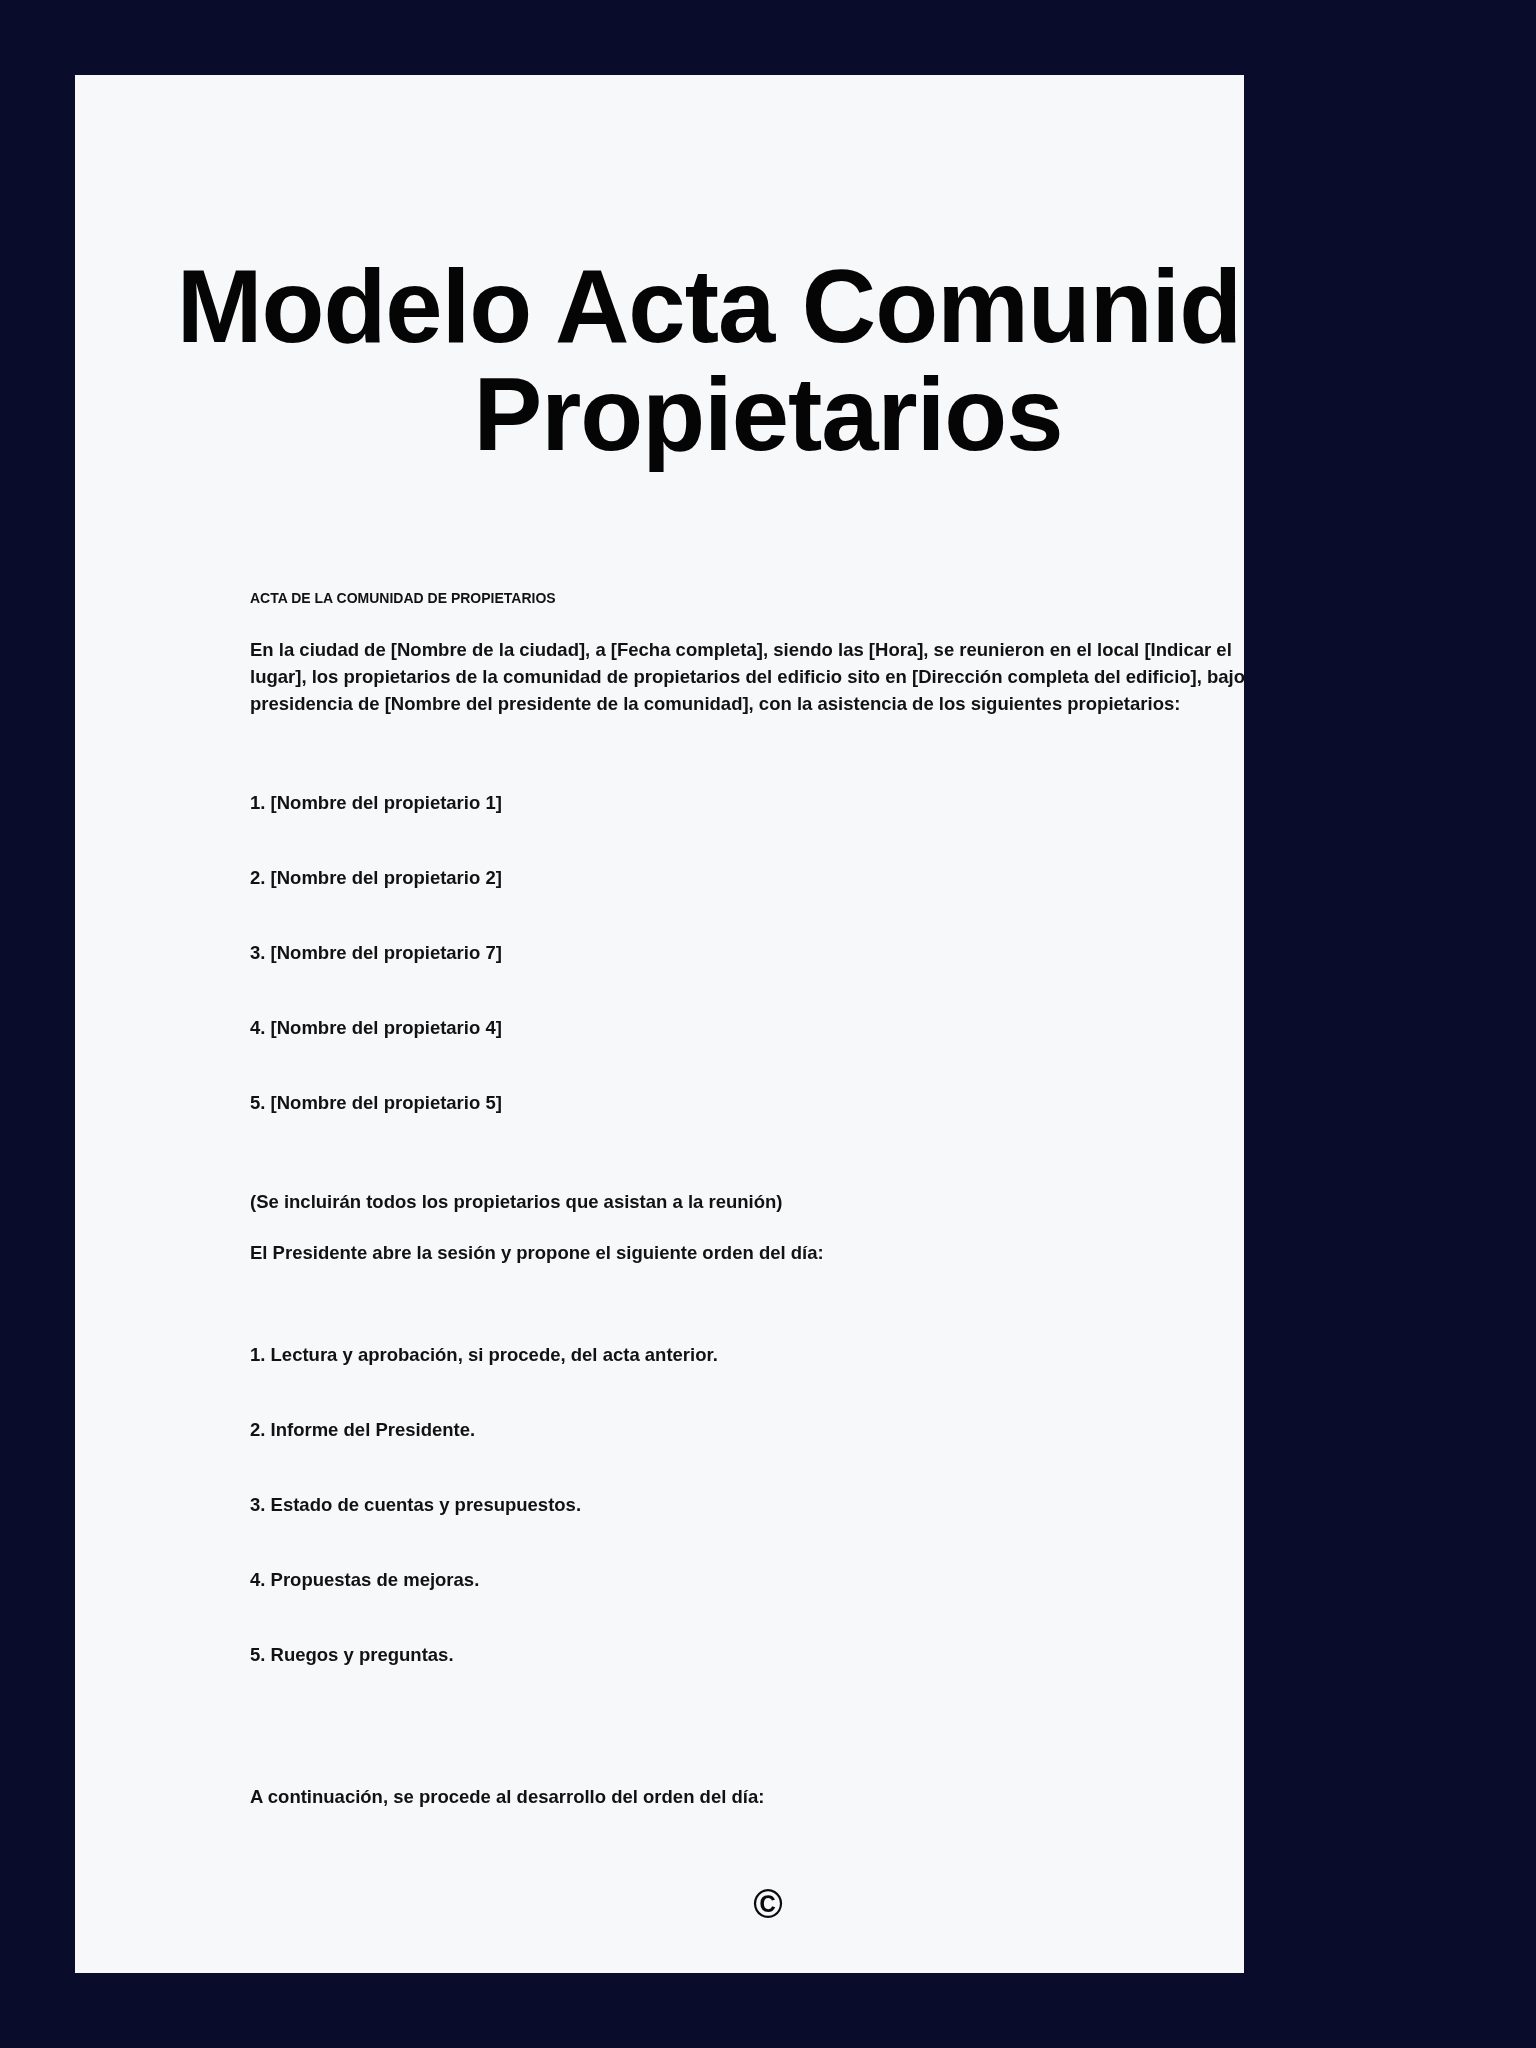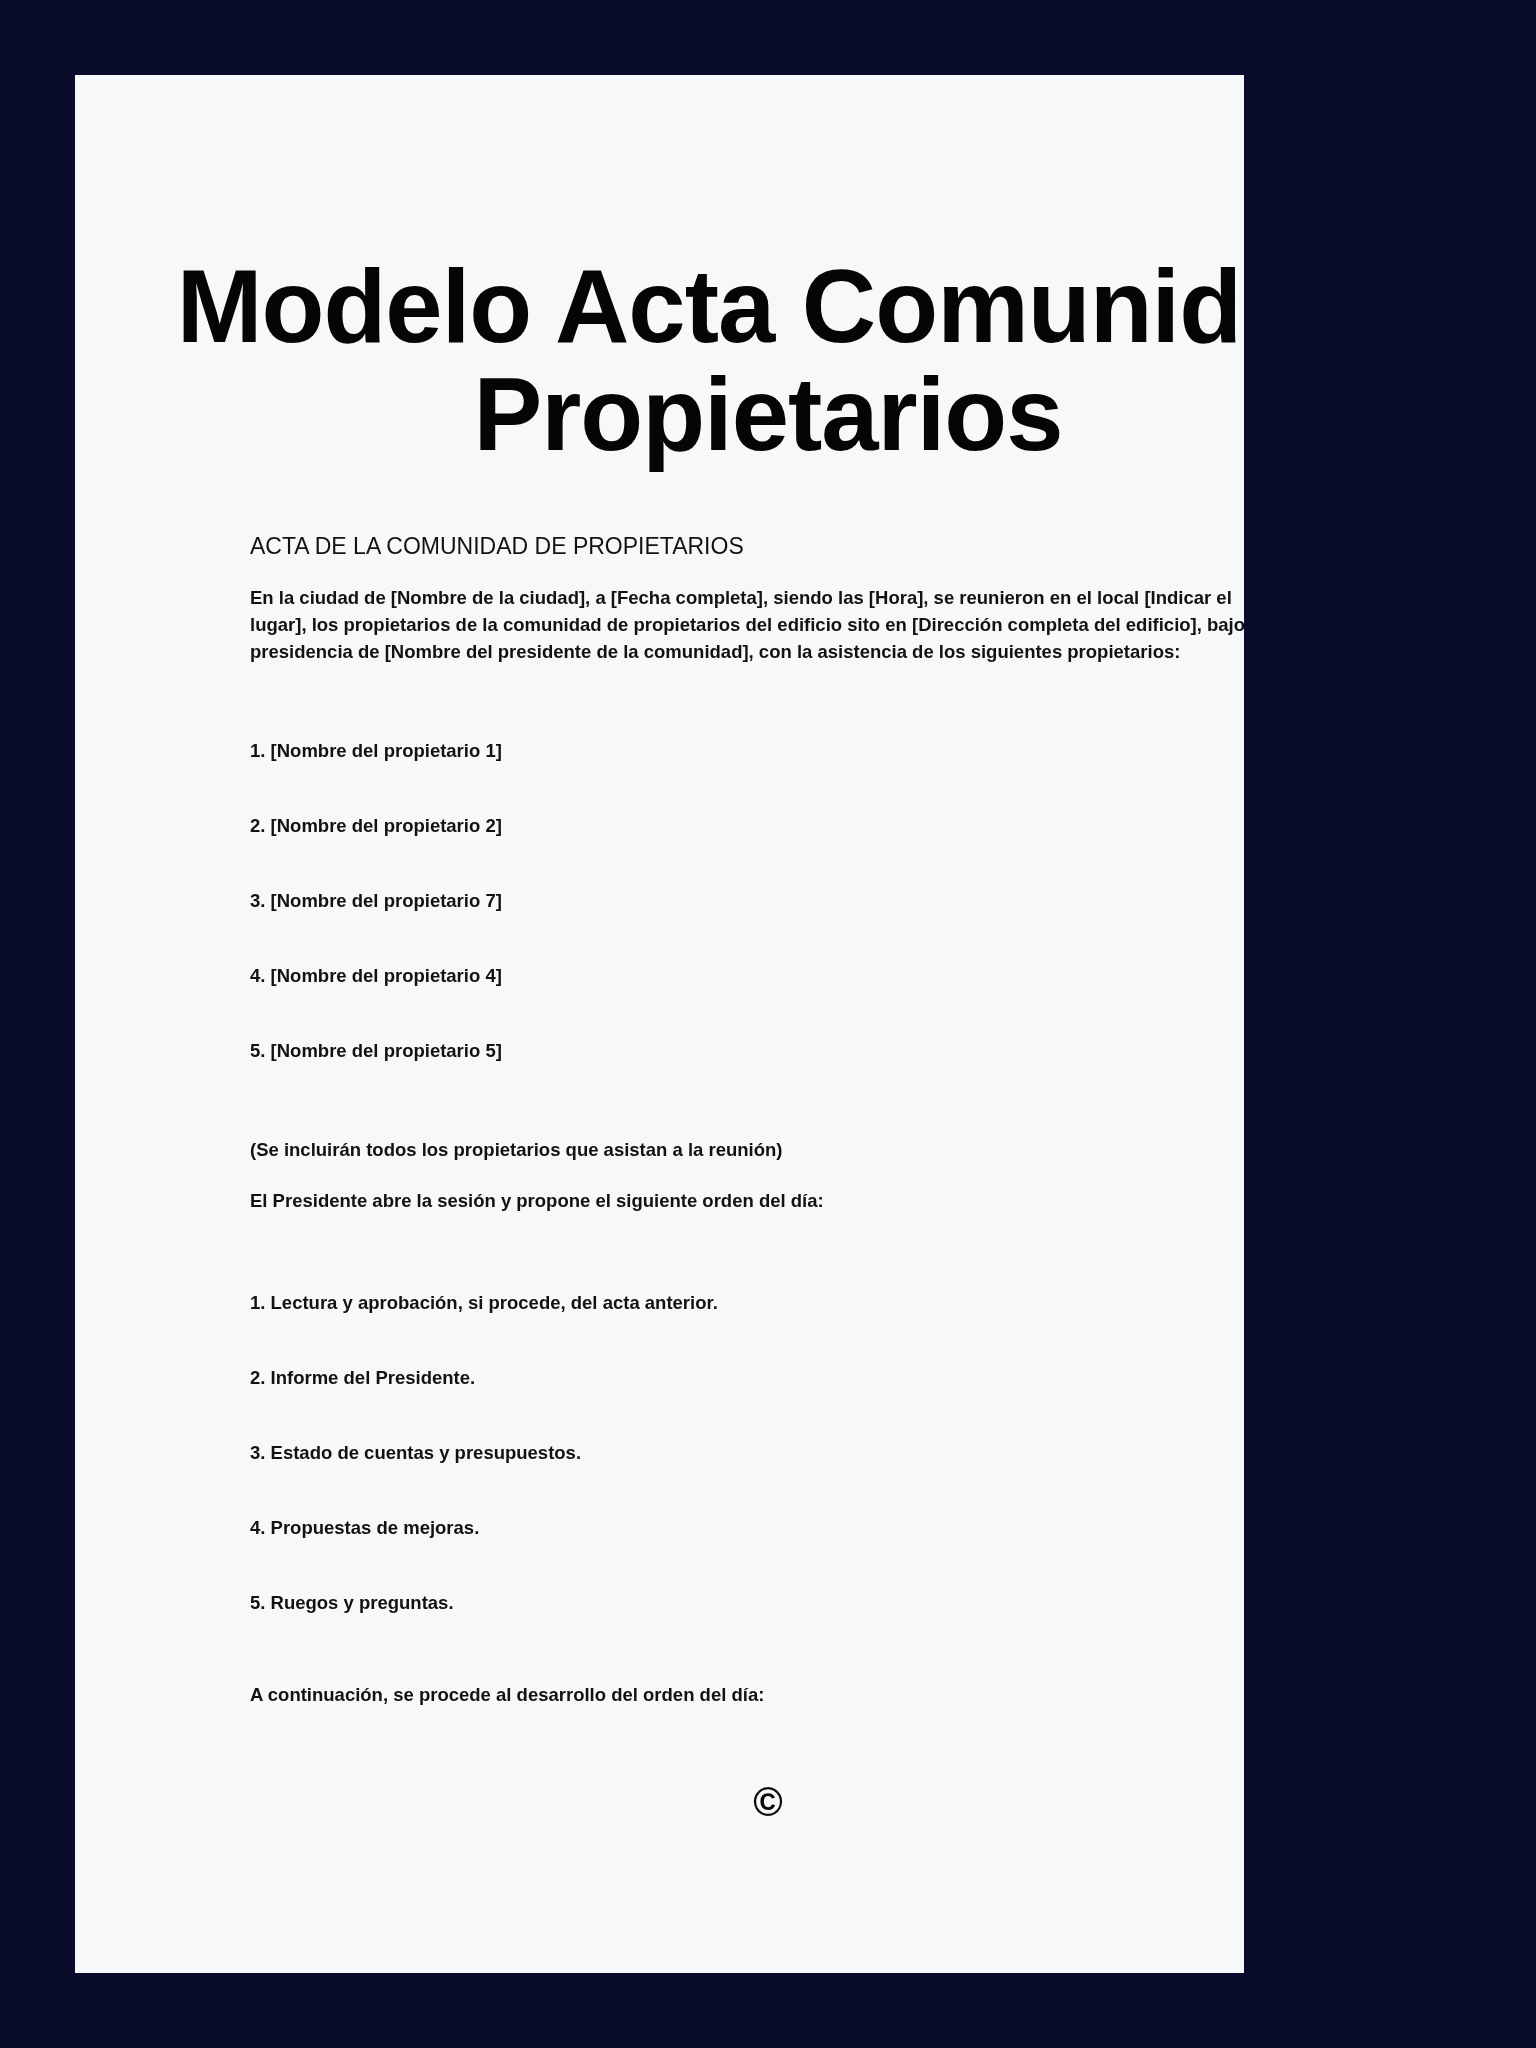--- a/index.html
+++ b/index.html
@@ -33,24 +33,24 @@
     color: #050505;
     letter-spacing: -1px;
   }
   .content {
     padding: 0 175px;
     font-size: 18.5px;
     line-height: 27px;
     font-weight: 700;
   }
   .section-heading {
-    margin: 64px 0 0 0;
-    font-size: 23px;
+    margin: 116px 0 0 0;
+    font-size: 14px;
     line-height: 27px;
-    font-weight: 400;
+    font-weight: 700;
   }
   .para {
     margin: 24px 0 0 0;
   }
   .spaced-list {
     margin: 72px 0 0 0;
     padding: 0;
     list-style: none;
   }
   .spaced-list li {
@@ -67,21 +67,21 @@
   }
   .agenda-intro {
     margin: 24px 0 0 0;
   }
   .agenda {
     margin: 75px 0 0 0;
     padding: 0;
     list-style: none;
   }
   .closing {
-    margin: 65px 0 0 0;
+    margin: 115px 0 0 0;
   }
   .copyright {
     margin: 74px 0 0 0;
     text-align: center;
     font-size: 40px;
     line-height: 40px;
     font-weight: 700;
     color: #0a0a0a;
   }
 </style>

